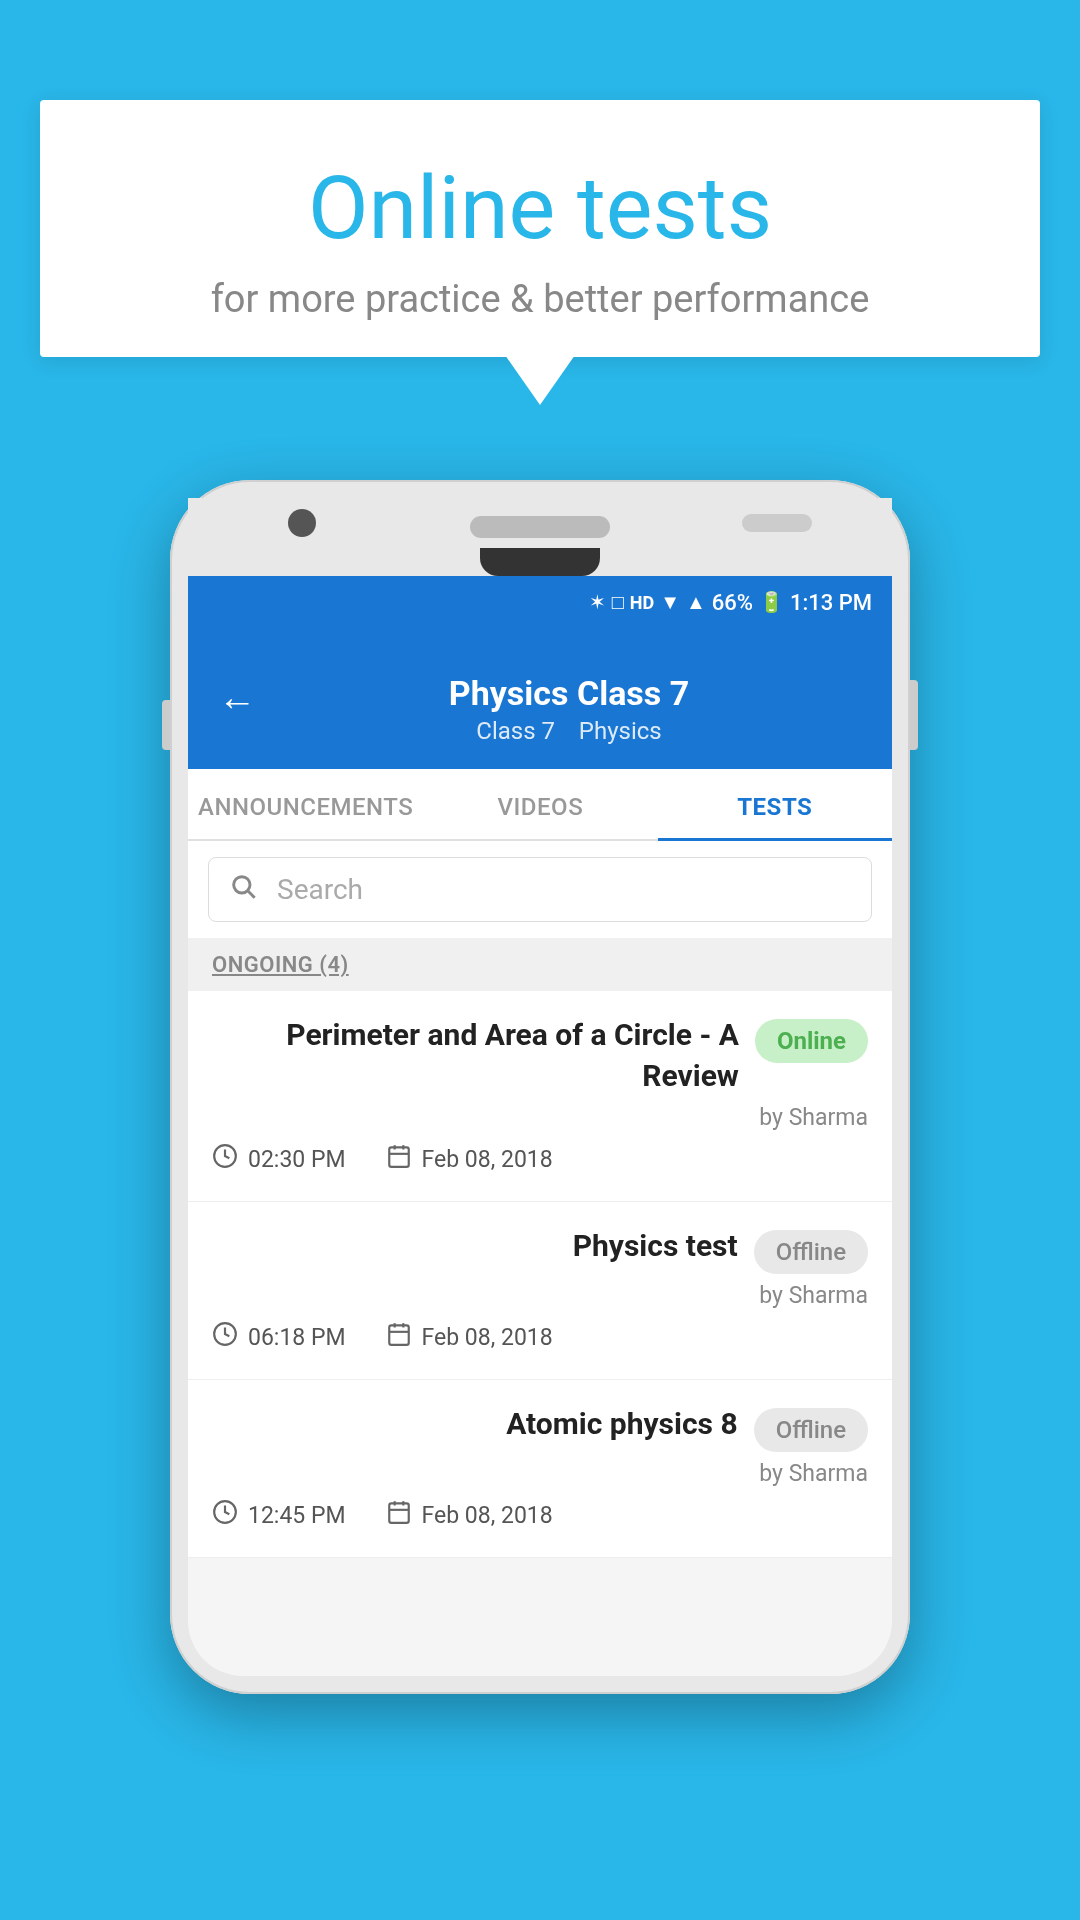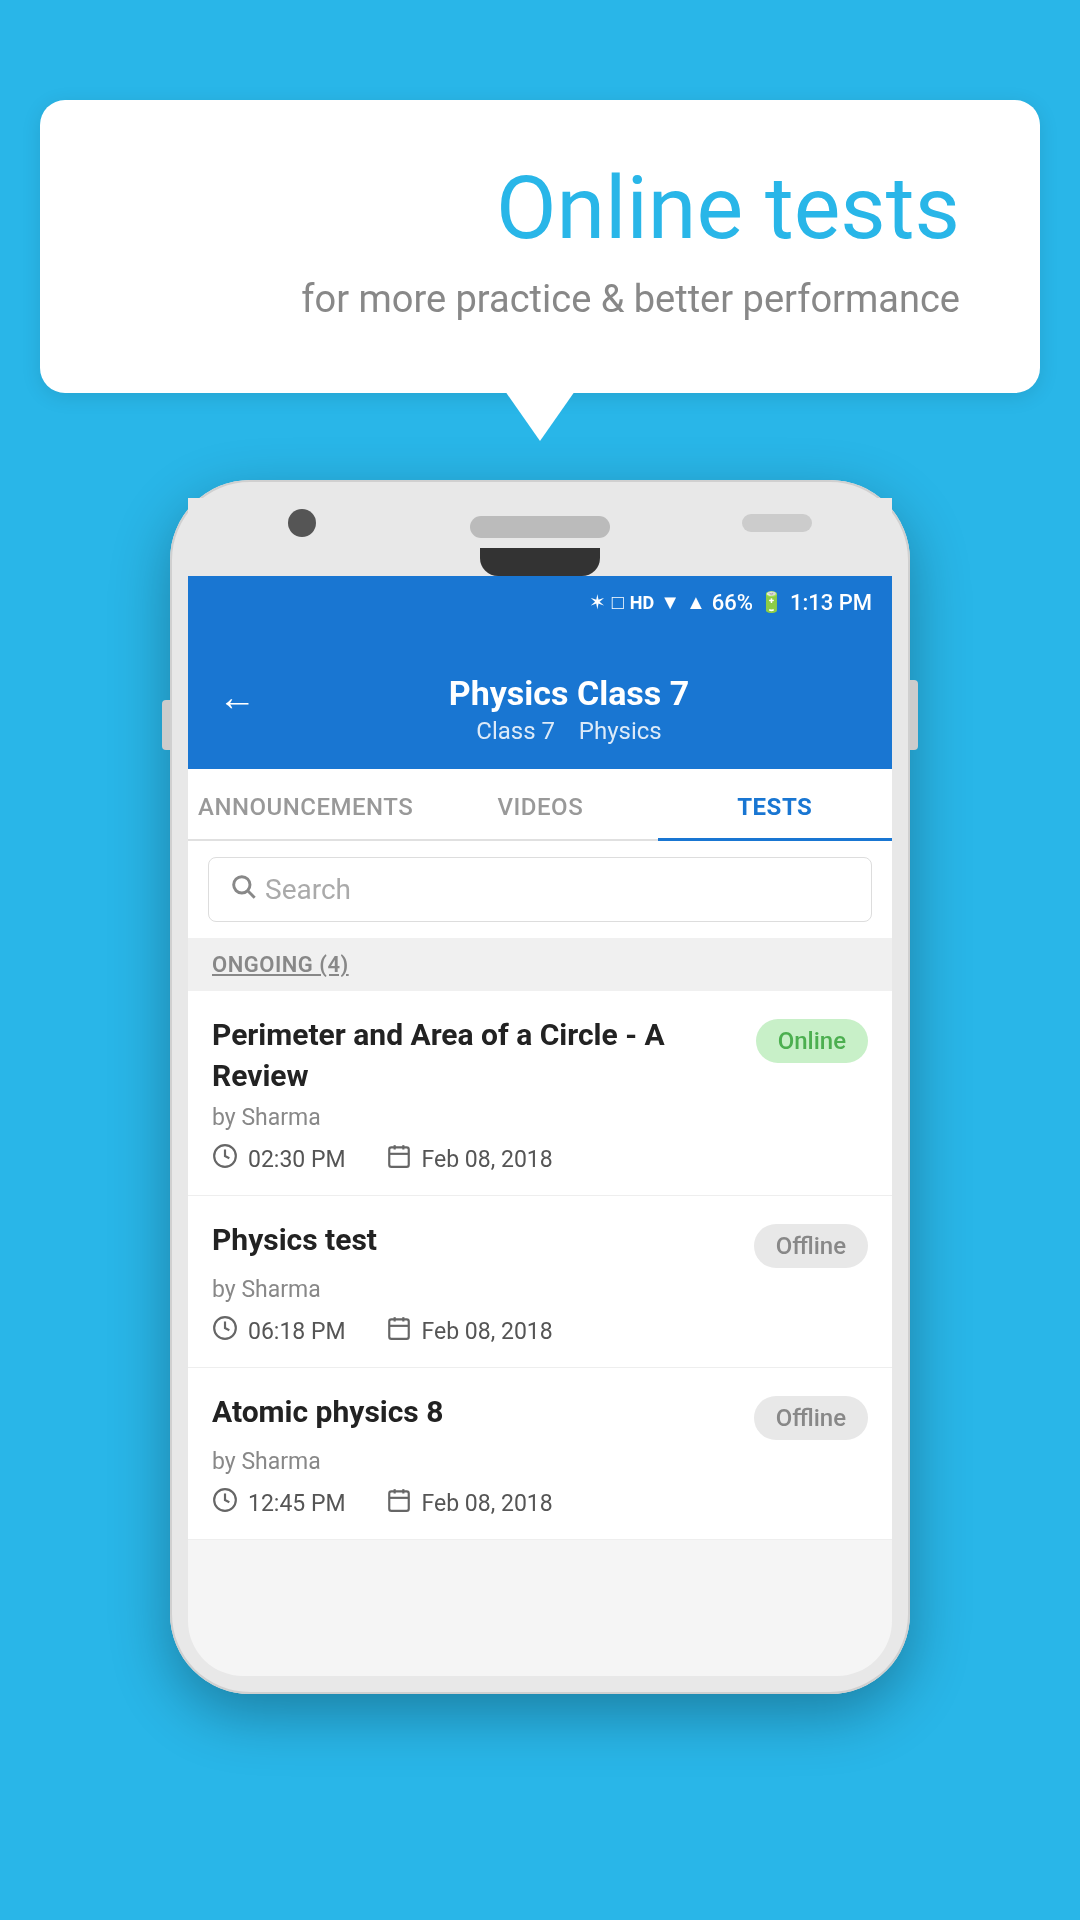--- a/index.html
+++ b/index.html
@@ -20,24 +20,24 @@
       top: 100px;
       left: 40px;
       right: 40px;
       display: flex;
       flex-direction: column;
       align-items: center;
     }
 
     .speech-bubble {
       background: white;
-      border-radius: 25px;
-      padding: 60px 80px 72px;
+      border-radius: 4px;
+      padding: 60px 80px 36px;
       width: 100%;
-      text-align: right;
+      text-align: center;
       box-shadow: 0 4px 20px rgba(0,0,0,0.1);
     }
 
     .speech-bubble-tail {
       width: 0;
       height: 0;
       border-left: 35px solid transparent;
       border-right: 35px solid transparent;
       border-top: 50px solid white;
       margin-top: -2px;
@@ -229,21 +229,21 @@
       padding: 16px 20px;
     }
 
     .search-bar {
       background: white;
       border: 1.5px solid #ddd;
       border-radius: 8px;
       display: flex;
       align-items: center;
       padding: 14px 20px;
-      gap: 8px;
+      gap: 20px;
     }
 
     .search-icon-svg {
       color: #888;
       font-size: 28px;
     }
 
     .search-text {
       color: #aaa;
       font-size: 28px;
@@ -256,22 +256,23 @@
       font-size: 22px;
       font-weight: 600;
       color: #888;
       letter-spacing: 0.5px;
       text-decoration: underline;
     }
 
     
     .test-item {
       background: white;
-      padding: 24px 24px 20px;
+      padding: 24px 24px 26px;
       border-bottom: 1px solid #eee;
+      text-align: right;
     }
 
     .test-item-header {
       display: flex;
       justify-content: space-between;
       align-items: flex-start;
       margin-bottom: 8px;
     }
 
     .test-title {
@@ -288,20 +289,21 @@
       padding: 8px 22px;
       font-size: 24px;
       font-weight: 500;
       white-space: nowrap;
       margin-top: 4px;
     }
 
     .badge-online {
       background: #c8f0c8;
       color: #4caf50;
+      font-weight: bold;
     }
 
     .badge-offline {
       background: #e8e8e8;
       color: #888;
     }
 
     .test-author {
       font-size: 23px;
       color: #888;

